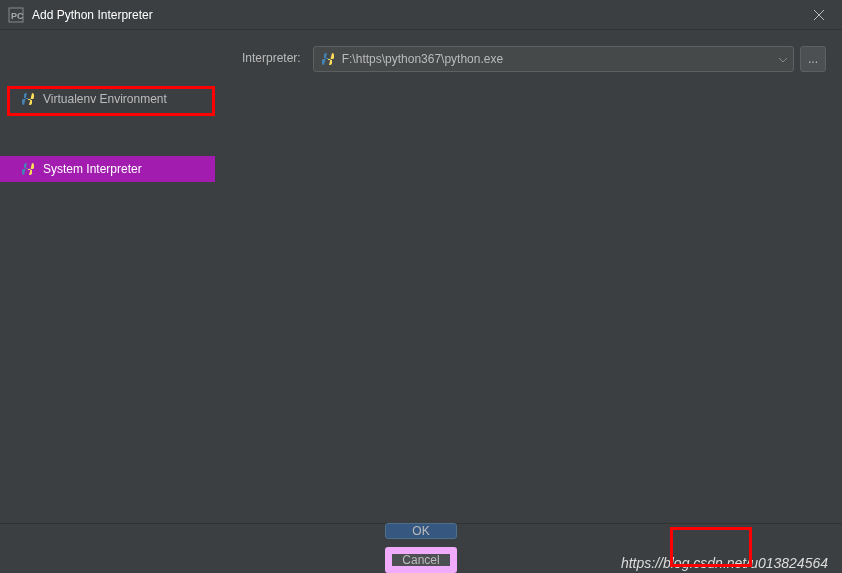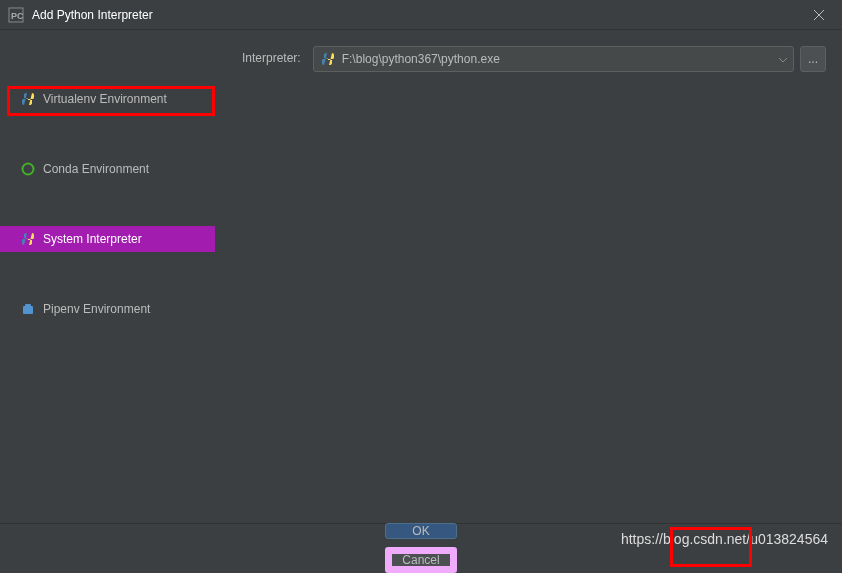--- a/index.html
+++ b/index.html
@@ -178,26 +178,27 @@
       height: 30px;
     }
     .highlight-ok {
       bottom: 6px;
       right: 90px;
       width: 82px;
       height: 40px;
     }
     .watermark {
       position: absolute;
-      bottom: 26px;
+      bottom: 2px;
       right: 14px;
       color: #dddddd;
       font-size: 14px;
       z-index: 50;
       pointer-events: none;
+      font-style: italic;
     }
   </style>
 </head>
 <body>
 
 <div class="titlebar">
   <span class="app-icon">
     <svg width="16" height="16" viewBox="0 0 16 16">
       <rect x="1" y="1" width="14" height="14" fill="none" stroke="#888" stroke-width="1"></rect>
       <text x="3" y="12" font-size="9" fill="#aaa" font-weight="bold">PC</text>
@@ -216,59 +217,42 @@
   <div class="sidebar">
     <div class="sidebar-item">
       <span class="icon">
         <svg width="14" height="14" viewBox="0 0 14 14">
           <path d="M6 1 Q3 1 3 3 L3 6 L7 6 L7 7 L2 7 Q1 7 1 9 L1 11 Q1 13 3 13" fill="#4584b6"></path>
           <path d="M8 13 Q11 13 11 11 L11 8 L7 8 L7 7 L12 7 Q13 7 13 5 L13 3 Q13 1 11 1" fill="#ffde57"></path>
         </svg>
       </span>
       <span>Virtualenv Environment</span>
     </div>
-    <div class="sidebar-item">
-      <span class="icon">
-        <svg width="14" height="14" viewBox="0 0 14 14">
-          <circle cx="7" cy="7" r="5.5" fill="none" stroke="#43b02a" stroke-width="2"></circle>
-        </svg>
-      </span>
-      <span>Conda Environment</span>
-    </div>
     <div class="sidebar-item selected">
       <span class="icon">
         <svg width="14" height="14" viewBox="0 0 14 14">
           <path d="M6 1 Q3 1 3 3 L3 6 L7 6 L7 7 L2 7 Q1 7 1 9 L1 11 Q1 13 3 13" fill="#4584b6"></path>
           <path d="M8 13 Q11 13 11 11 L11 8 L7 8 L7 7 L12 7 Q13 7 13 5 L13 3 Q13 1 11 1" fill="#ffde57"></path>
         </svg>
       </span>
       <span>System Interpreter</span>
-    </div>
-    <div class="sidebar-item">
-      <span class="icon">
-        <svg width="14" height="14" viewBox="0 0 14 14">
-          <rect x="2" y="4" width="10" height="8" rx="1" fill="#5294cf"></rect>
-          <rect x="4" y="2" width="6" height="3" rx="1" fill="#5294cf"></rect>
-        </svg>
-      </span>
-      <span>Pipenv Environment</span>
     </div>
   </div>
 
   <div class="main-panel">
     <span class="field-label">Interpreter:</span>
     <div class="interpreter-field">
       <div class="dropdown">
         <span class="dropdown-icon">
           <svg width="14" height="14" viewBox="0 0 14 14">
             <path d="M6 1 Q3 1 3 3 L3 6 L7 6 L7 7 L2 7 Q1 7 1 9 L1 11 Q1 13 3 13" fill="#4584b6"></path>
             <path d="M8 13 Q11 13 11 11 L11 8 L7 8 L7 7 L12 7 Q13 7 13 5 L13 3 Q13 1 11 1" fill="#ffde57"></path>
           </svg>
         </span>
-        <span>F:\blog\python367\python.exe</span>
+        <span>F:\https\python367\python.exe</span>
         <span class="dropdown-arrow">
           <svg width="8" height="5" viewBox="0 0 8 5">
             <path d="M0 0 L4 4 L8 0" fill="none" stroke="#888" stroke-width="1"></path>
           </svg>
         </span>
       </div>
       <div class="browse-btn">
         <span>...</span>
       </div>
     </div>

